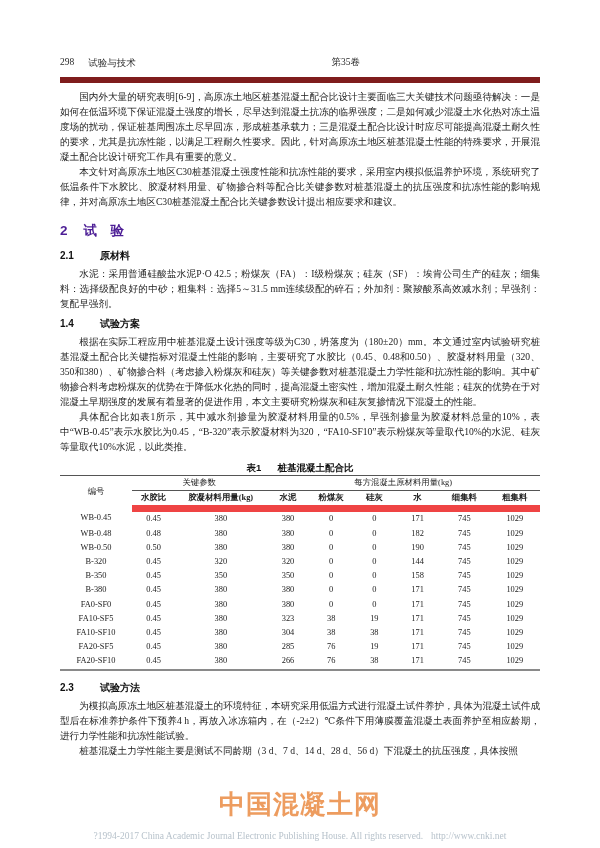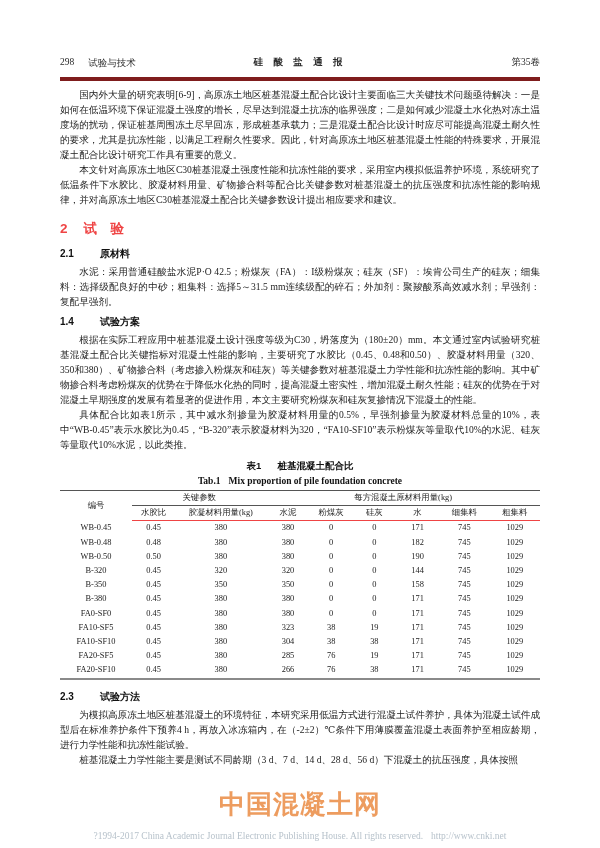--- a/index.html
+++ b/index.html
@@ -15,42 +15,42 @@
     overflow: hidden;
   }
   .content { padding: 56px 60px 0 60px; }
 
   
   .runhead {
     display: flex;
     align-items: baseline;
     font-size: 9.5px;
     padding-bottom: 7px;
-    border-bottom: 4px solid #7f1d1d;
+    border-bottom: 6px solid #7f1d1d;
   }
   .runhead .left  { display: flex; gap: 14px; width: 150px; }
   .runhead .center{ flex: 1; text-align: center; letter-spacing: 4px; font-weight: bold; }
   .runhead .right { width: 150px; text-align: right; }
 
   
   p.body {
     font-size: 9.6px;
     line-height: 15px;
     text-align: justify;
     text-indent: 2em;
     color: #222;
   }
   .intro-block { margin-top: 6px; }
 
   h2.sec {
     font-family: "Liberation Sans", "DejaVu Sans", sans-serif;
     font-size: 13.5px;
     font-weight: bold;
     margin: 13px 0 9px 0;
-    color: #ef4444;
+    color: #4c1d95;
   }
   h2.sec .no { margin-right: 16px; }
   h3.subsec {
     font-family: "Liberation Sans", "DejaVu Sans", sans-serif;
     font-size: 10px;
     font-weight: bold;
     margin: 6px 0 3px 0;
     color: #111;
   }
   h3.subsec .no { margin-right: 26px; }
@@ -84,21 +84,21 @@
     color: #222;
   }
   table.mix th, table.mix td {
     font-weight: normal;
     text-align: center;
     padding: 1px 0;
     line-height: 12.2px;
     white-space: nowrap;
   }
   table.mix thead tr.grp th.group { border-bottom: 1px solid #555; }
-  table.mix thead tr.sub th { border-bottom: 1px solid #ef4444; }
+  table.mix thead tr.sub th { border-bottom: 7px solid #ef4444; font-weight: bold; }
 
   
   .logo {
     position: absolute;
     left: 0; right: 0;
     bottom: 26px;
     text-align: center;
     font-family: "Liberation Sans", "DejaVu Sans", sans-serif;
     font-size: 26px;
     font-weight: bold;
@@ -119,40 +119,38 @@
 <body>
 
 <div class="page">
   <div class="content">
 
     <div class="runhead">
       <div class="left">
         <span>298</span>
         <span>试验与技术</span>
       </div>
-      <div class="center">硅 酸 盐 通 报</div>
       <div class="right">第35卷</div>
     </div>
 
     <div class="intro-block">
       <p class="body">国内外大量的研究表明[6-9]，高原冻土地区桩基混凝土配合比设计主要面临三大关键技术问题亟待解决：一是如何在低温环境下保证混凝土强度的增长，尽早达到混凝土抗冻的临界强度；二是如何减少混凝土水化热对冻土温度场的扰动，保证桩基周围冻土尽早回冻，形成桩基承载力；三是混凝土配合比设计时应尽可能提高混凝土耐久性的要求，尤其是抗冻性能，以满足工程耐久性要求。因此，针对高原冻土地区桩基混凝土性能的特殊要求，开展混凝土配合比设计研究工作具有重要的意义。</p>
       <p class="body">本文针对高原冻土地区C30桩基混凝土强度性能和抗冻性能的要求，采用室内模拟低温养护环境，系统研究了低温条件下水胶比、胶凝材料用量、矿物掺合料等配合比关键参数对桩基混凝土的抗压强度和抗冻性能的影响规律，并对高原冻土地区C30桩基混凝土配合比关键参数设计提出相应要求和建议。</p>
     </div>
 
     <h2 class="sec"><span class="no">2</span><span>试　验</span></h2>
 
     <h3 class="subsec"><span class="no">2.1</span><span>原材料</span></h3>
     <p class="body">水泥：采用普通硅酸盐水泥P·O 42.5；粉煤灰（FA）：I级粉煤灰；硅灰（SF）：埃肯公司生产的硅灰；细集料：选择级配良好的中砂；粗集料：选择5～31.5 mm连续级配的碎石；外加剂：聚羧酸系高效减水剂；早强剂：复配早强剂。</p>
 
     <h3 class="subsec"><span class="no">1.4</span><span>试验方案</span></h3>
     <p class="body">根据在实际工程应用中桩基混凝土设计强度等级为C30，坍落度为（180±20）mm。本文通过室内试验研究桩基混凝土配合比关键指标对混凝土性能的影响，主要研究了水胶比（0.45、0.48和0.50）、胶凝材料用量（320、350和380）、矿物掺合料（考虑掺入粉煤灰和硅灰）等关键参数对桩基混凝土力学性能和抗冻性能的影响。其中矿物掺合料考虑粉煤灰的优势在于降低水化热的同时，提高混凝土密实性，增加混凝土耐久性能；硅灰的优势在于对混凝土早期强度的发展有着显著的促进作用，本文主要研究粉煤灰和硅灰复掺情况下混凝土的性能。</p>
     <p class="body">具体配合比如表1所示，其中减水剂掺量为胶凝材料用量的0.5%，早强剂掺量为胶凝材料总量的10%，表中“WB-0.45”表示水胶比为0.45，“B-320”表示胶凝材料为320，“FA10-SF10”表示粉煤灰等量取代10%的水泥、硅灰等量取代10%水泥，以此类推。</p>
 
     <div class="tbl-cap-zh"><span class="cap-no">表1</span><span>桩基混凝土配合比</span></div>
-    <div class="tbl-cap-en"><span class="cap-no">Tab.1</span><span>Mix proportion of pile foundation concrete</span></div>
 
     <table class="mix">
       <colgroup>
         <col style="width:15%">
           <col style="width:9%">
           <col style="width:19%">
         <col style="width:9%">
           <col style="width:9%">
           <col style="width:9%">
         <col style="width:9%">

